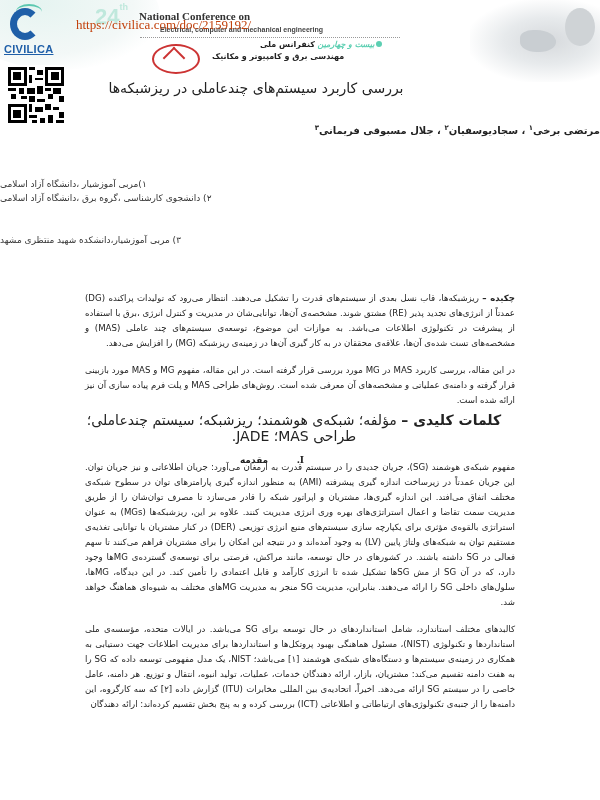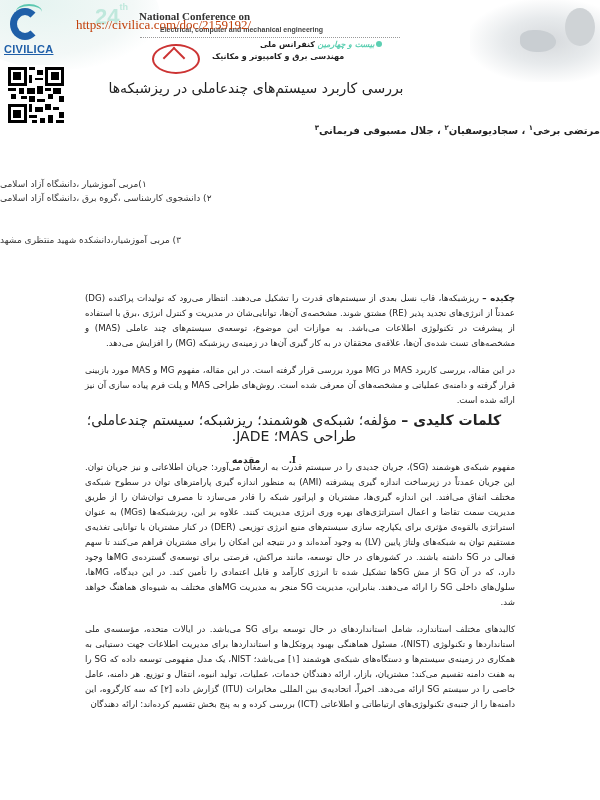--- a/index.html
+++ b/index.html
@@ -29,21 +29,21 @@
   .photo .head { position:absolute; left:95px; top:8px; width:30px; height:38px; border-radius:50%; background:#cfd3d6; }
 
   .title { position:absolute; left:0; width:512px; top:80px; text-align:center; direction:rtl; font-size:14px; color:#222; }
   .authors { position:absolute; left:0; width:600px; top:124px; text-align:right; direction:rtl; font-size:10px; font-weight:bold; color:#222; }
   .authors sup { font-size:7px; }
   .affil { position:absolute; left:0; width:600px; text-align:left; direction:rtl; font-size:9px; color:#333; }
 
   .body-text { position:absolute; left:73px; width:454px; direction:rtl; text-align:justify; font-size:8.6px; line-height:15px; color:#222; }
   .body-text b { font-weight:bold; }
   .para { margin:12px; text-align-last:right; }
-  .section-head { position:absolute; left:0; width:528px; top:453px; text-align:center; font-size:9px; color:#222; direction:rtl; }
+  .section-head { position:absolute; left:8px; width:528px; top:453px; text-align:center; font-size:9px; color:#222; direction:rtl; }
   .section-head .num { font-family:"Liberation Serif", serif; font-weight:bold; font-size:11px; margin-left:26px; }
   .section-head .lbl { font-weight:bold; }
   .keywords { position:absolute; left:67px; width:454px; top:412px; direction:rtl; text-align:center; font-size:14px; color:#222; }
   .keywords b { font-weight:bold; }
 </style>
 </head>
 <body>
 
 <div class="header-band">
   <div class="bg-swirl"></div>

